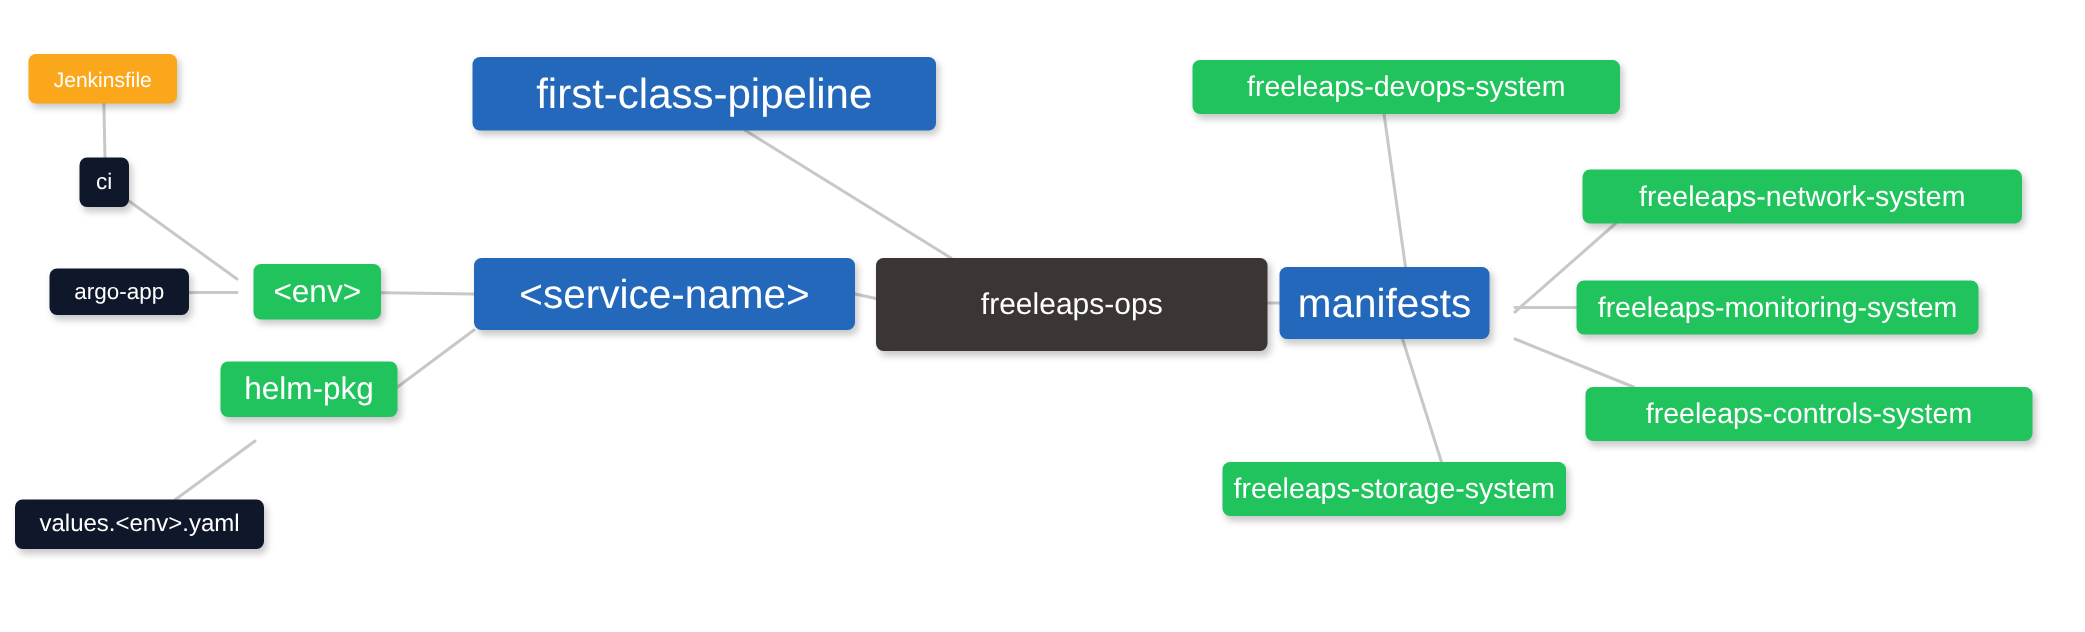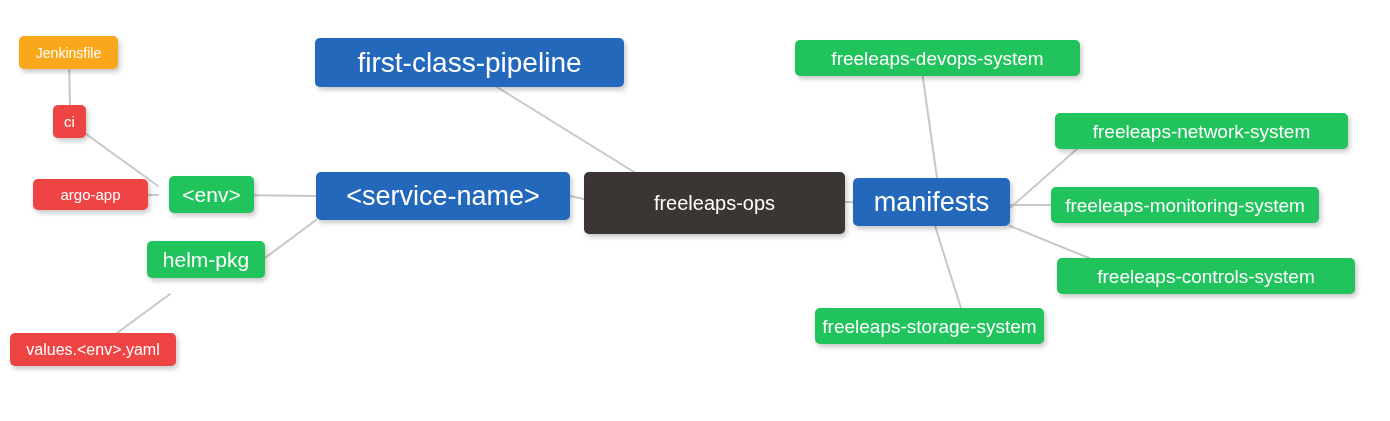--- a/index.html
+++ b/index.html
@@ -42,21 +42,21 @@
     user-select: none;
   }
   .node span {
     display: block;
   }
   
   .c-root    { background: #3b3633; }
   .c-blue    { background: #2468bb; }
   .c-green   { background: #21c35d; }
   .c-orange  { background: #fba71b; margin-top: 11px; }
-  .c-red     { background: #ef4444; }
+  .c-red     { background: #0f172a; }
 </style>
 </head>
 <body>
 
 <div id="canvas">
   <svg id="edges" viewBox="0 0 1390 421" preserveAspectRatio="none">
       <line x1="69" y1="58" x2="70" y2="105" class="edge" stroke="#c8c8c8"></line>
       <line x1="86" y1="134" x2="158" y2="186" class="edge" stroke="#c8c8c8"></line>
       <line x1="124" y1="195" x2="158" y2="195" class="edge" stroke="#c8c8c8"></line>
       <line x1="243" y1="195" x2="316" y2="196" class="edge" stroke="#c8c8c8"></line>
@@ -71,42 +71,42 @@
       <line x1="1010" y1="226" x2="1089" y2="258" class="edge" stroke="#c8c8c8"></line>
       <line x1="935" y1="226" x2="961" y2="308" class="edge" stroke="#c8c8c8"></line>
     </svg>
   <div id="node-layer">
       <div class="node c-orange" style="left: 19px; top: 25px; width: 99px; height: 33px; font-size: 14px;">
         <span>Jenkinsfile</span>
       </div>
       <div class="node c-red" style="left: 53px; top: 105px; width: 33px; height: 33px; font-size: 15px;">
         <span>ci</span>
       </div>
-      <div class="node c-red" style="left: 33px; top: 179px; width: 115px; height: 31px; font-size: 15px;">
+      <div class="node c-red" style="left: 33px; top: 179px; width: 93px; height: 31px; font-size: 15px;">
         <span>argo-app</span>
       </div>
       <div class="node c-green" style="left: 169px; top: 176px; width: 85px; height: 37px; font-size: 21px;">
         <span>&lt;env&gt;</span>
       </div>
       <div class="node c-green" style="left: 147px; top: 241px; width: 118px; height: 37px; font-size: 21px;">
         <span>helm-pkg</span>
       </div>
       <div class="node c-red" style="left: 10px; top: 333px; width: 166px; height: 33px; font-size: 16px;">
         <span>values.&lt;env&gt;.yaml</span>
       </div>
       <div class="node c-blue" style="left: 315px; top: 38px; width: 309px; height: 49px; font-size: 28px;">
         <span>first-class-pipeline</span>
       </div>
       <div class="node c-blue" style="left: 316px; top: 172px; width: 254px; height: 48px; font-size: 27px;">
         <span>&lt;service-name&gt;</span>
       </div>
       <div class="node c-root" style="left: 584px; top: 172px; width: 261px; height: 62px; font-size: 20px;">
         <span>freeleaps-ops</span>
       </div>
-      <div class="node c-blue" style="left: 853px; top: 178px; width: 157px; height: 48px; font-size: 27px;">
+      <div class="node c-blue" style="left: 853px; top: 178px; width: 140px; height: 48px; font-size: 27px;">
         <span>manifests</span>
       </div>
       <div class="node c-green" style="left: 795px; top: 28px; width: 285px; height: 36px; font-size: 19px; margin-top: 12px;">
         <span>freeleaps-devops-system</span>
       </div>
       <div class="node c-green" style="left: 1055px; top: 113px; width: 293px; height: 36px; font-size: 19px;">
         <span>freeleaps-network-system</span>
       </div>
       <div class="node c-green" style="left: 1051px; top: 187px; width: 268px; height: 36px; font-size: 19px;">
         <span>freeleaps-monitoring-system</span>

